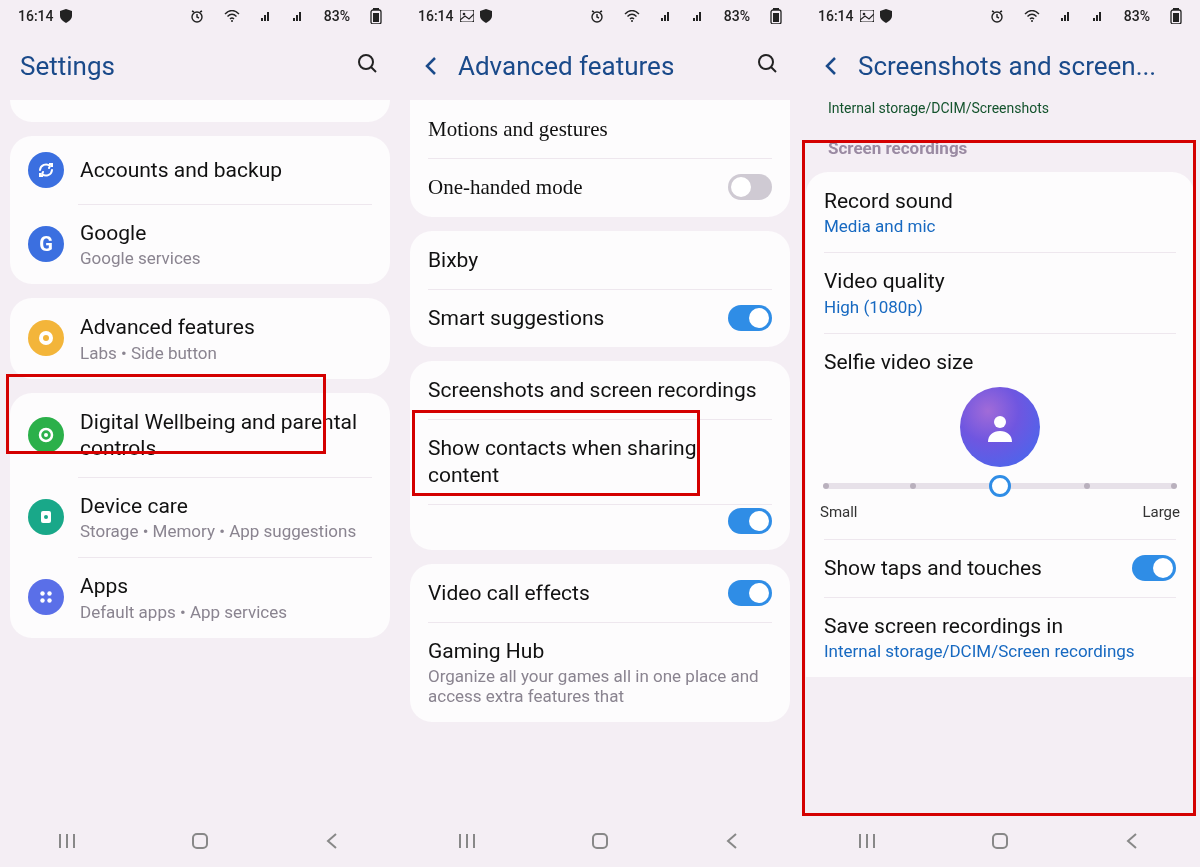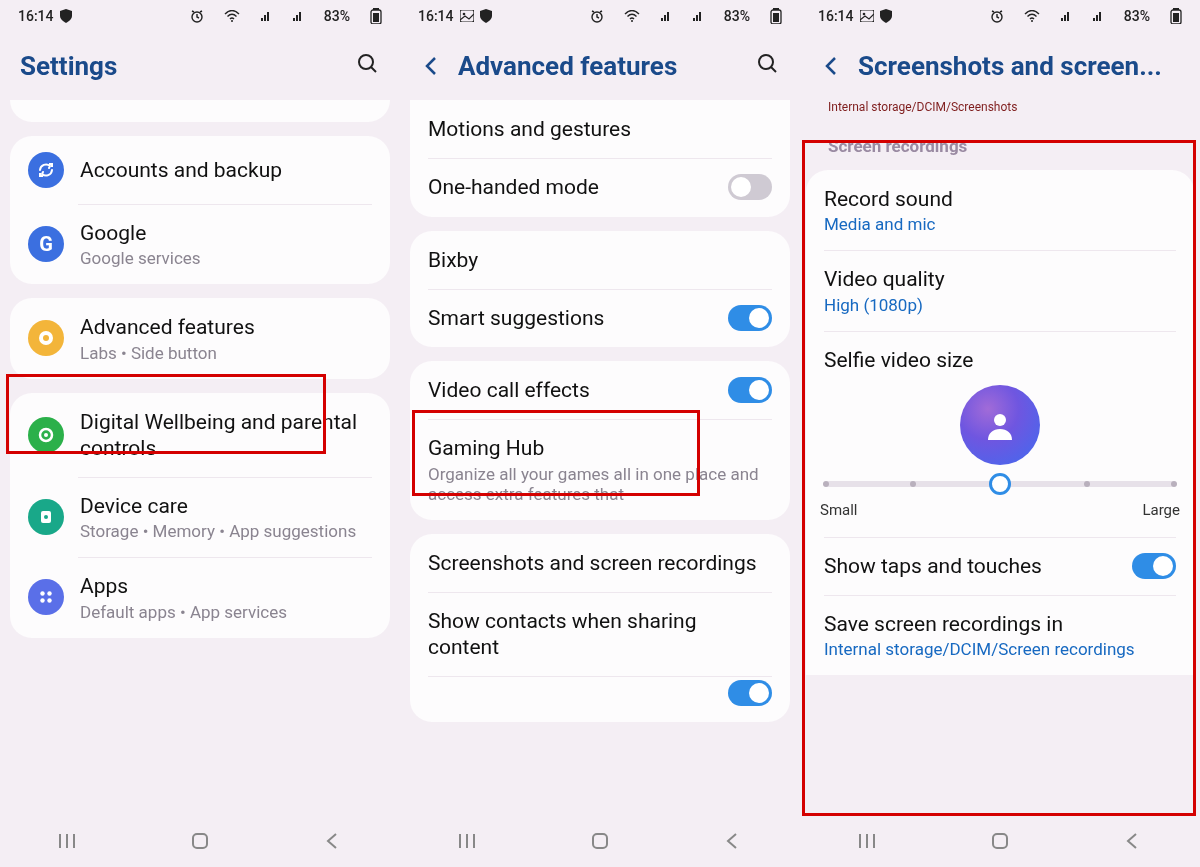--- a/index.html
+++ b/index.html
@@ -37,21 +37,21 @@
   .header {
     height: 68px;
     display:flex;
     align-items:center;
     padding: 0 20px;
     gap: 14px;
   }
   .header .title {
     color: #1a4a8a;
     font-size: 26px;
-    font-weight: 700;
+    font-weight: 400;
     flex: 1;
     white-space: nowrap;
     overflow: hidden;
     text-overflow: ellipsis;
   }
   .back-btn { color:#1a4a8a; display:flex; align-items:center; }
   .search-btn { color:#222; }
   
   .content {
     flex:1;
@@ -117,21 +117,21 @@
     display:flex;
     align-items:center;
     justify-content:space-around;
     color:#777;
   }
   
   .section-label {
     font-size: 17px; color:#9a8aa2; padding: 14px 22px 14px 22px; font-weight: bold;
   }
   .peek-text {
-    color:#7f1d1d; font-size:12px; padding: 0 22px 8px 22px;
+    color:#14532d; font-size:14px; padding: 0 22px 8px 22px;
     white-space:nowrap; overflow:hidden;
   }
   
   .slider-wrap { padding: 10px 10px 18px 10px; }
   .slider-track {
     position:relative; height:6px; background:#e7e1e9; border-radius:3px;
     margin: 0 10px;
   }
   .slider-tick {
     position:absolute; top:0; width:6px; height:6px; border-radius:50%;
@@ -374,21 +374,21 @@
     <div class="title">Advanced features</div>
     <span class="search-btn">
       <svg width="24" height="24" viewBox="0 0 24 24">
           <circle cx="10" cy="10" r="7" fill="none" stroke="#222" stroke-width="2"></circle>
           <path d="M15 15l5 5" stroke="#222" stroke-width="2"></path>
         </svg>
     </span>
   </div>
 
   <div class="content">
-    <div class="card" style="border-top-left-radius:0;border-top-right-radius:0;">
+    <div class="card" style="border-top-left-radius:0;border-top-right-radius:0;font-family:Liberation Serif, serif;">
       <div class="row noicon">
         <div class="row-text">
             <div class="row-title">Motions and gestures</div>
           </div>
       </div>
       <div class="row noicon">
         <div class="row-text">
             <div class="row-title">One-handed mode</div>
           </div>
         <div class="toggle off">
@@ -403,56 +403,56 @@
             <div class="row-title">Bixby</div>
           </div>
       </div>
       <div class="row noicon">
         <div class="row-text">
             <div class="row-title">Smart suggestions</div>
           </div>
         <div class="toggle on">
             <div class="knob"></div>
           </div>
-      </div>
-    </div>
-
-    <div class="card">
-      <div class="row noicon">
-        <div class="row-text">
-            <div class="row-title">Video call effects</div>
-          </div>
-        <div class="toggle on">
-            <div class="knob"></div>
-          </div>
-      </div>
-      <div class="row noicon">
-        <div class="row-text">
-          <div class="row-title">Gaming Hub</div>
-          <div class="row-sub">Organize all your games all in one place and access extra features that</div>
-        </div>
       </div>
     </div>
 
     <div class="card">
       <div class="row noicon">
         <div class="row-text">
             <div class="row-title">Screenshots and screen recordings</div>
           </div>
       </div>
       <div class="row noicon">
         <div class="row-text">
             <div class="row-title">Show contacts when sharing content</div>
           </div>
       </div>
       <div class="row noicon div-before" style="padding-top:4px;">
         <div class="row-text"></div>
         <div class="toggle on">
             <div class="knob"></div>
           </div>
+      </div>
+    </div>
+
+    <div class="card">
+      <div class="row noicon">
+        <div class="row-text">
+            <div class="row-title">Video call effects</div>
+          </div>
+        <div class="toggle on">
+            <div class="knob"></div>
+          </div>
+      </div>
+      <div class="row noicon">
+        <div class="row-text">
+          <div class="row-title">Gaming Hub</div>
+          <div class="row-sub">Organize all your games all in one place and access extra features that</div>
+        </div>
       </div>
     </div>
   </div>
 
   <div class="navbar">
     <span><svg width="22" height="22" viewBox="0 0 22 22">
           <path d="M4 4v14M11 4v14M18 4v14" stroke="#888" stroke-width="2"></path>
         </svg></span>
     <span><svg width="22" height="22" viewBox="0 0 22 22">
           <rect x="4" y="4" width="14" height="14" rx="4" fill="none" stroke="#888" stroke-width="2"></rect>

